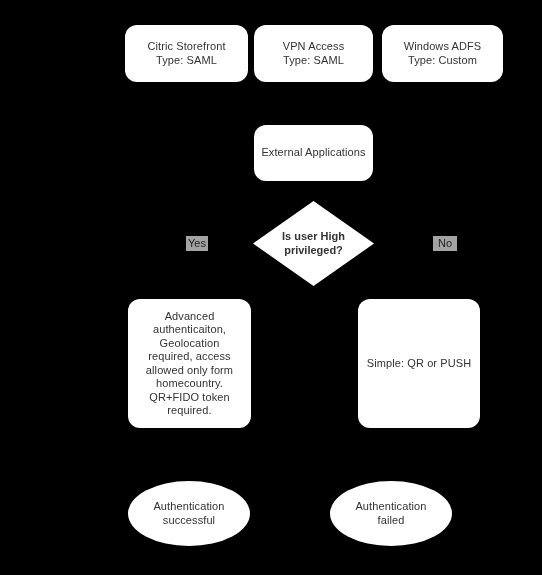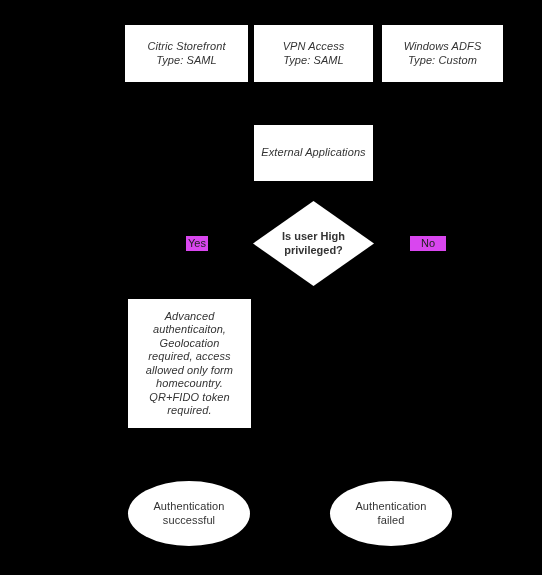--- a/index.html
+++ b/index.html
@@ -23,22 +23,21 @@
     display: flex;
     align-items: center;
     justify-content: center;
     text-align: center;
     font-size: 11px;
     line-height: 13.5px;
     letter-spacing: 0.1px;
     white-space: pre-line;
   }
   .rect {
-    border-radius: 0;
-    font-style: italic;
+    border-radius: 12px;
   }
   .ellipse {
     border-radius: 50%;
   }
   .diamond-wrap {
     position: absolute;
   }
   .diamond-shape {
     position: absolute;
     inset: 0;
@@ -50,21 +49,21 @@
     align-items: center;
     justify-content: center;
     text-align: center;
     color: #333333;
     font-size: 11px;
     line-height: 13.5px;
     white-space: pre-line;
   }
   .edge-label {
     position: absolute;
-    background: #d946ef;
+    background: #a3a3a3;
     color: #222222;
     font-size: 11px;
     line-height: 13px;
     padding: 1px 2px;
     text-align: center;
     box-sizing: border-box;
   }
   .connector {
     position: absolute;
     background: #000000;
@@ -100,24 +99,25 @@
   <div class="diamond-wrap" style="left:253px; top:201px; width:121px; height:85px;font-weight:bold;">
     <svg class="diamond-shape" viewBox="0 0 121 85" preserveAspectRatio="none">
       <polygon points="60.5,0 121,42.5 60.5,85 0,42.5" fill="#ffffff"></polygon>
     </svg>
     <div class="diamond-label">Is user High
 privileged?</div>
   </div>
 
   <div class="edge-label" style="left:186px; top:236px; width:22px; height:15px;">Yes</div>
 
-  <div class="edge-label" style="left:410px; top:236px; width:36px; height:15px;">No</div>
+  <div class="edge-label" style="left:433px; top:236px; width:24px; height:15px;">No</div>
 
   <div class="node rect" style="left:128px; top:299px; width:123px; height:129px; padding:12px 8px;">Advanced authenticaiton, Geolocation required, access allowed only form homecountry. QR+FIDO token required.</div>
 
+  <div class="node rect" style="left:358px; top:299px; width:122px; height:129px; padding:0 6px;">Simple: QR or PUSH</div>
 
   <div class="node ellipse" style="left:128px; top:481px; width:122px; height:65px;">Authentication
 successful</div>
 
   <div class="node ellipse" style="left:330px; top:481px; width:122px; height:65px;">Authentication
 failed</div>
 
 </div>
 
 </body></html>

